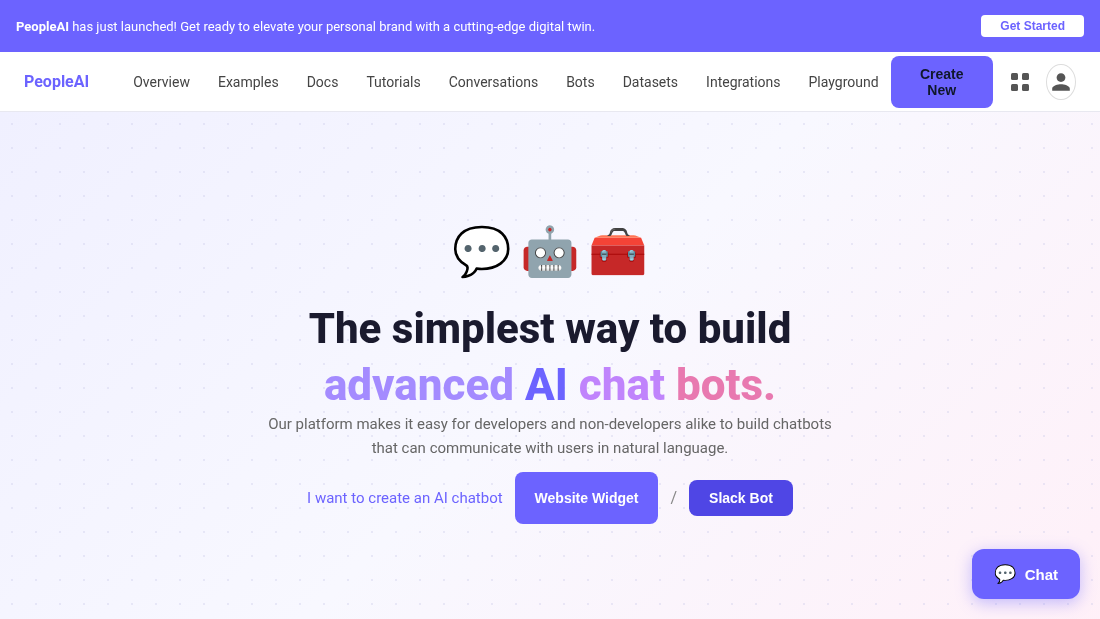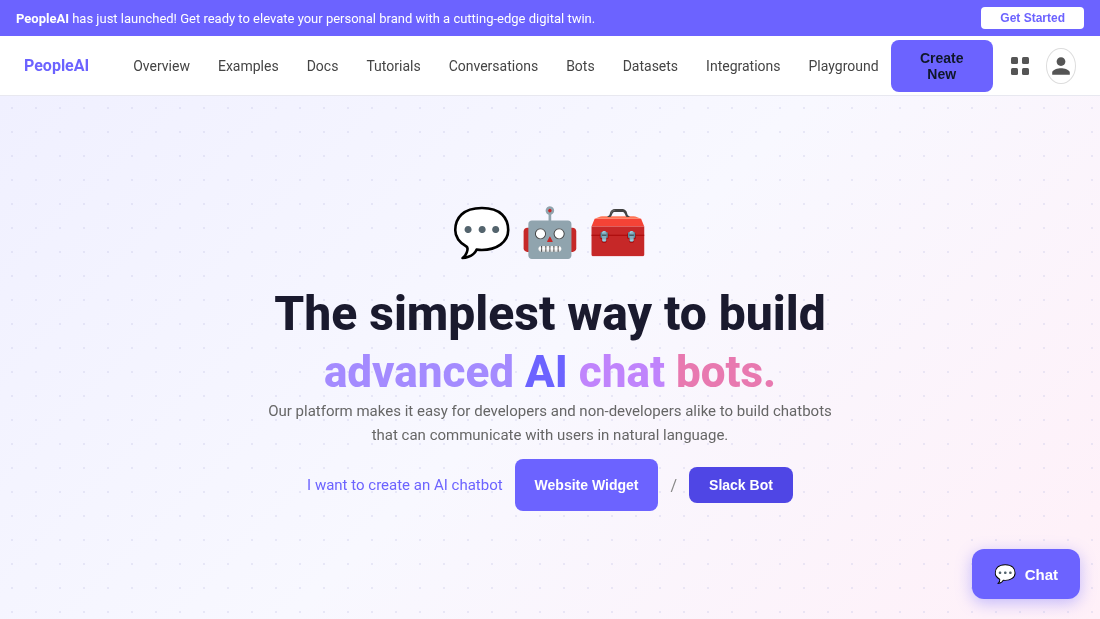--- a/index.html
+++ b/index.html
@@ -7,21 +7,21 @@
 
     
     #announcement-banner {
       background: #6c63ff;
       color: white;
       font-size: 13px;
       padding: 8px 16px;
       display: flex;
       align-items: center;
       gap: 2px;
-      height: 36px;
+      height: 52px;
     }
     #announcement-banner span { flex: 1; }
     #announcement-banner .get-started-btn {
       background: white;
       color: #6c63ff;
       border: none;
       border-radius: 4px;
       padding: 4px 19px;
       font-size: 12px;
       font-weight: 600;
@@ -123,21 +123,21 @@
 
     #hero-icons {
       font-size: 48px;
       margin-bottom: 24px;
       display: flex;
       gap: 8px;
       align-items: center;
     }
 
     #hero-title {
-      font-size: 48px;
+      font-size: 42px;
       font-weight: 800;
       color: #1a1a2e;
       line-height: 1.2;
       margin-bottom: 4px;
     }
 
     #hero-subtitle {
       font-size: 44px;
       font-weight: 800;
       line-height: 1.2;

